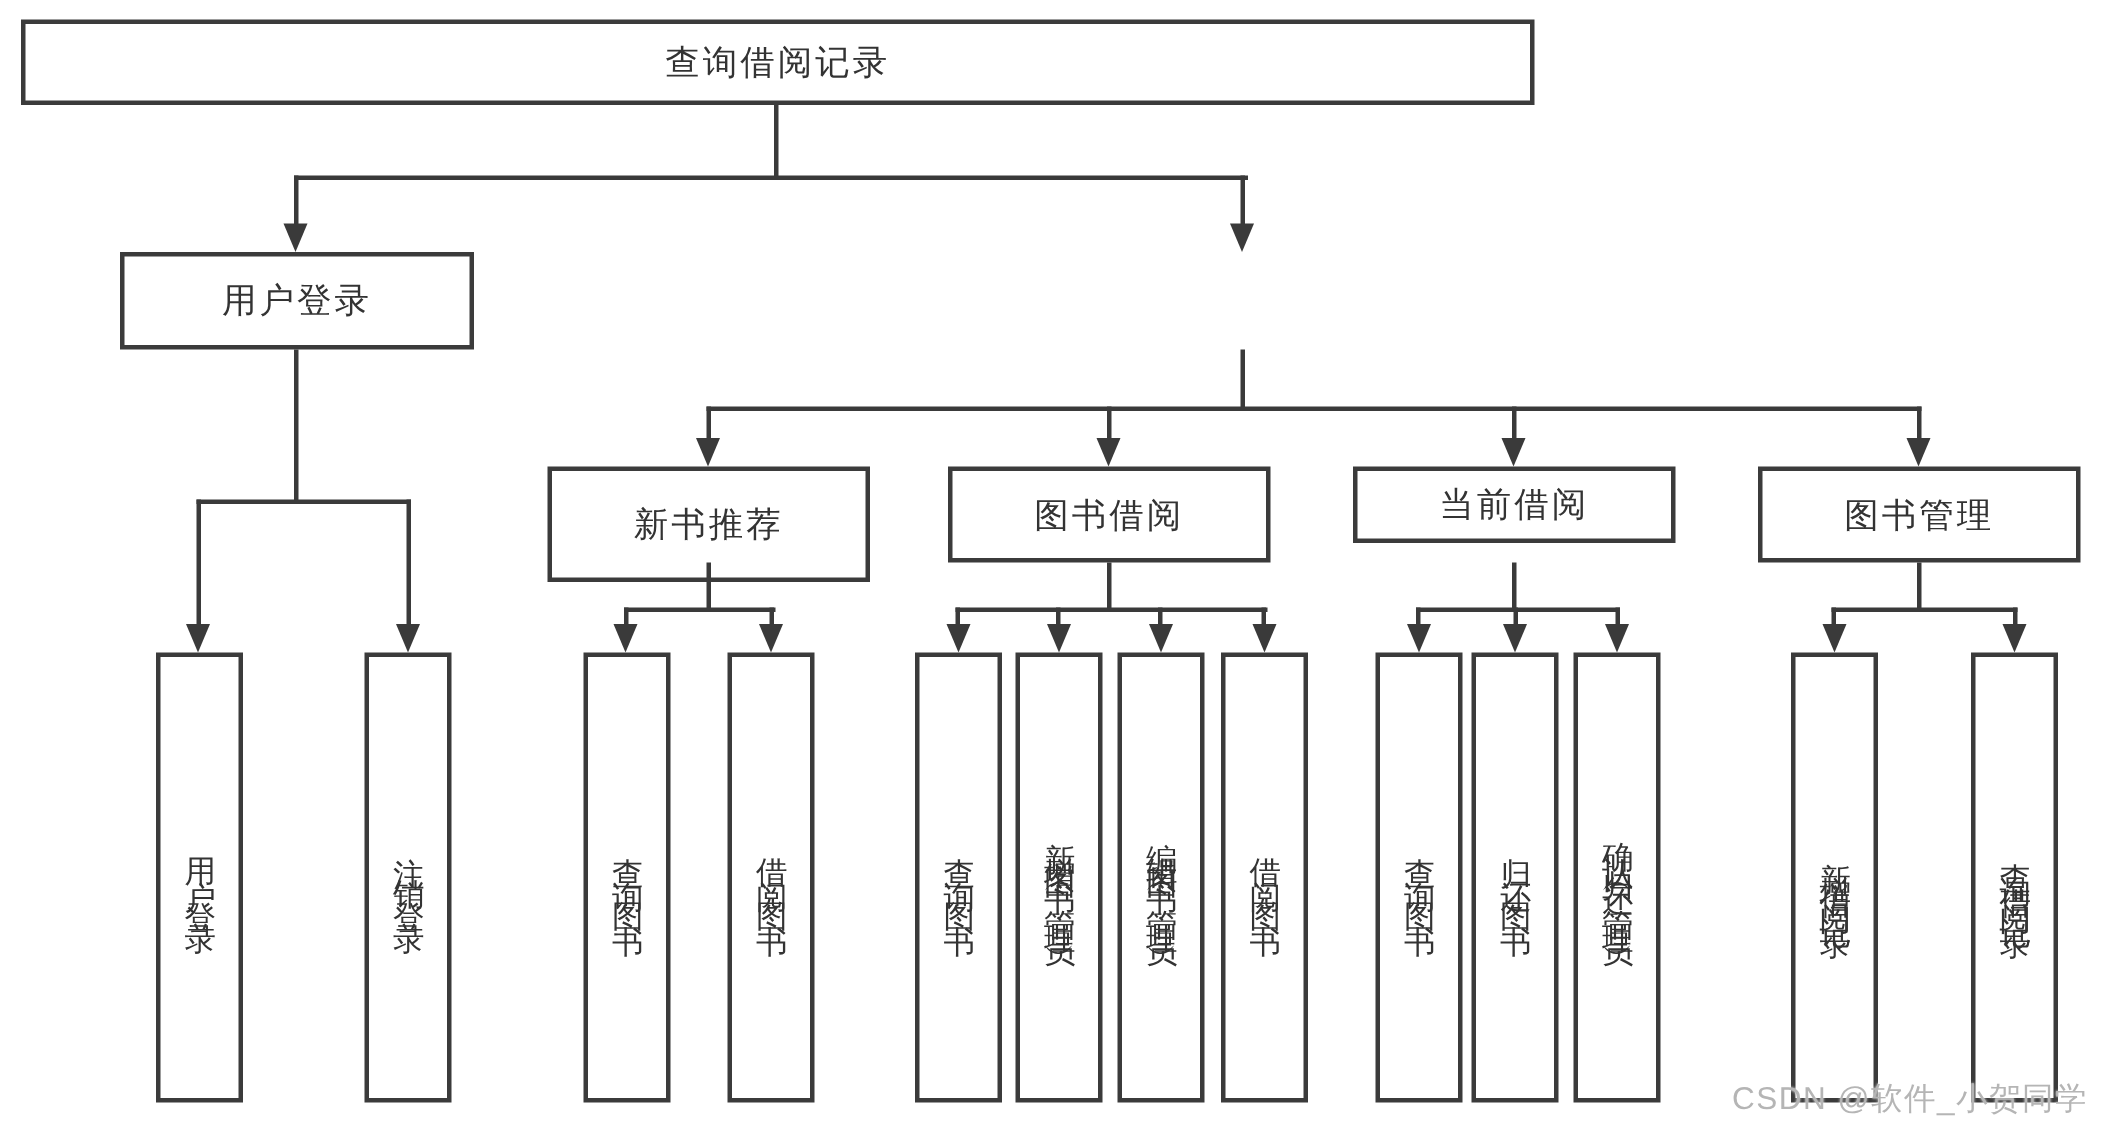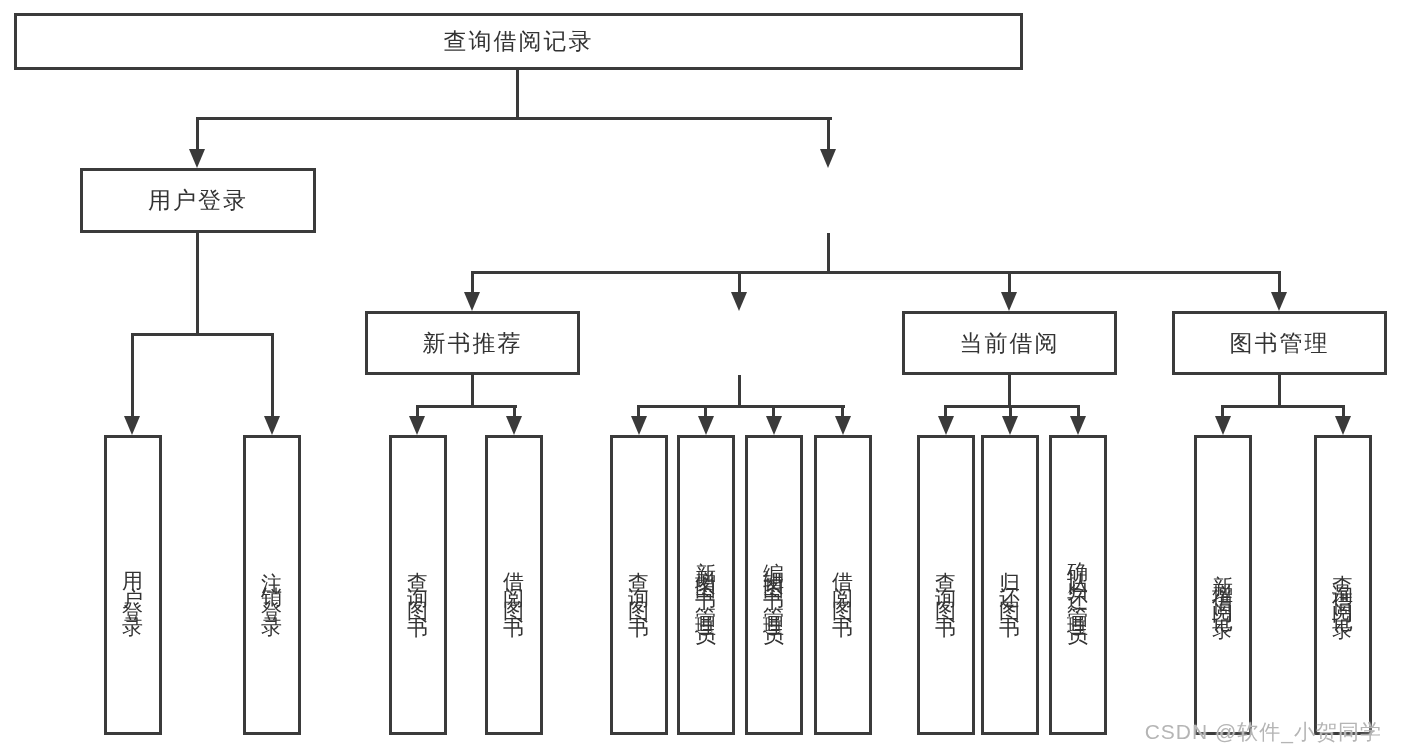--- a/index.html
+++ b/index.html
@@ -22,46 +22,49 @@
     font-size:21px;letter-spacing:9px;line-height:1;color:#333333;white-space:nowrap;
   }
   .vtext.spread{letter-spacing:15px;}
   .vline,.hline{position:absolute;background:#3a3a3a;}
   .arrow{
     position:absolute;width:0;height:0;
     border-left:8px solid transparent;border-right:8px solid transparent;
     border-top:19px solid #3a3a3a;
   }
   .watermark{
-    position:absolute;right:23px;bottom:1px;z-index:5;
+    position:absolute;right:13px;bottom:1px;z-index:5;
     font-size:21px;color:#b5b5b5;letter-spacing:1px;
     text-shadow:0 0 2px #ffffff;
     margin-top:29px;
   }
 </style>
 </head>
 <body>
 
 <div class="canvas">
 
   <div class="node" style="left:14px;top:13px;width:1009px;height:57px">
     <span>查询借阅记录</span>
   </div>
 
   <div class="node" style="left:80px;top:168px;width:236px;height:65px">
     <span>用户登录</span>
   </div>
 
 
-  <div class="node" style="left:365px;top:311px;width:215px;height:64px">
+  <div class="node" style="left:365px;top:311px;width:215px;height:77px">
     <span>新书推荐</span>
   </div>
 
+  <div class="node" style="left:632px;top:311px;width:215px;height:64px">
+    <span>图书借阅</span>
+  </div>
 
-  <div class="node" style="left:902px;top:311px;width:215px;height:64px">
+  <div class="node" style="left:902px;top:311px;width:215px;height:51px">
     <span>当前借阅</span>
   </div>
 
   <div class="node" style="left:1172px;top:311px;width:215px;height:64px">
     <span>图书管理</span>
   </div>
 
   <div class="leaf" style="left:104px">
     <span class="vtext spread">用户登录</span>
   </div>

